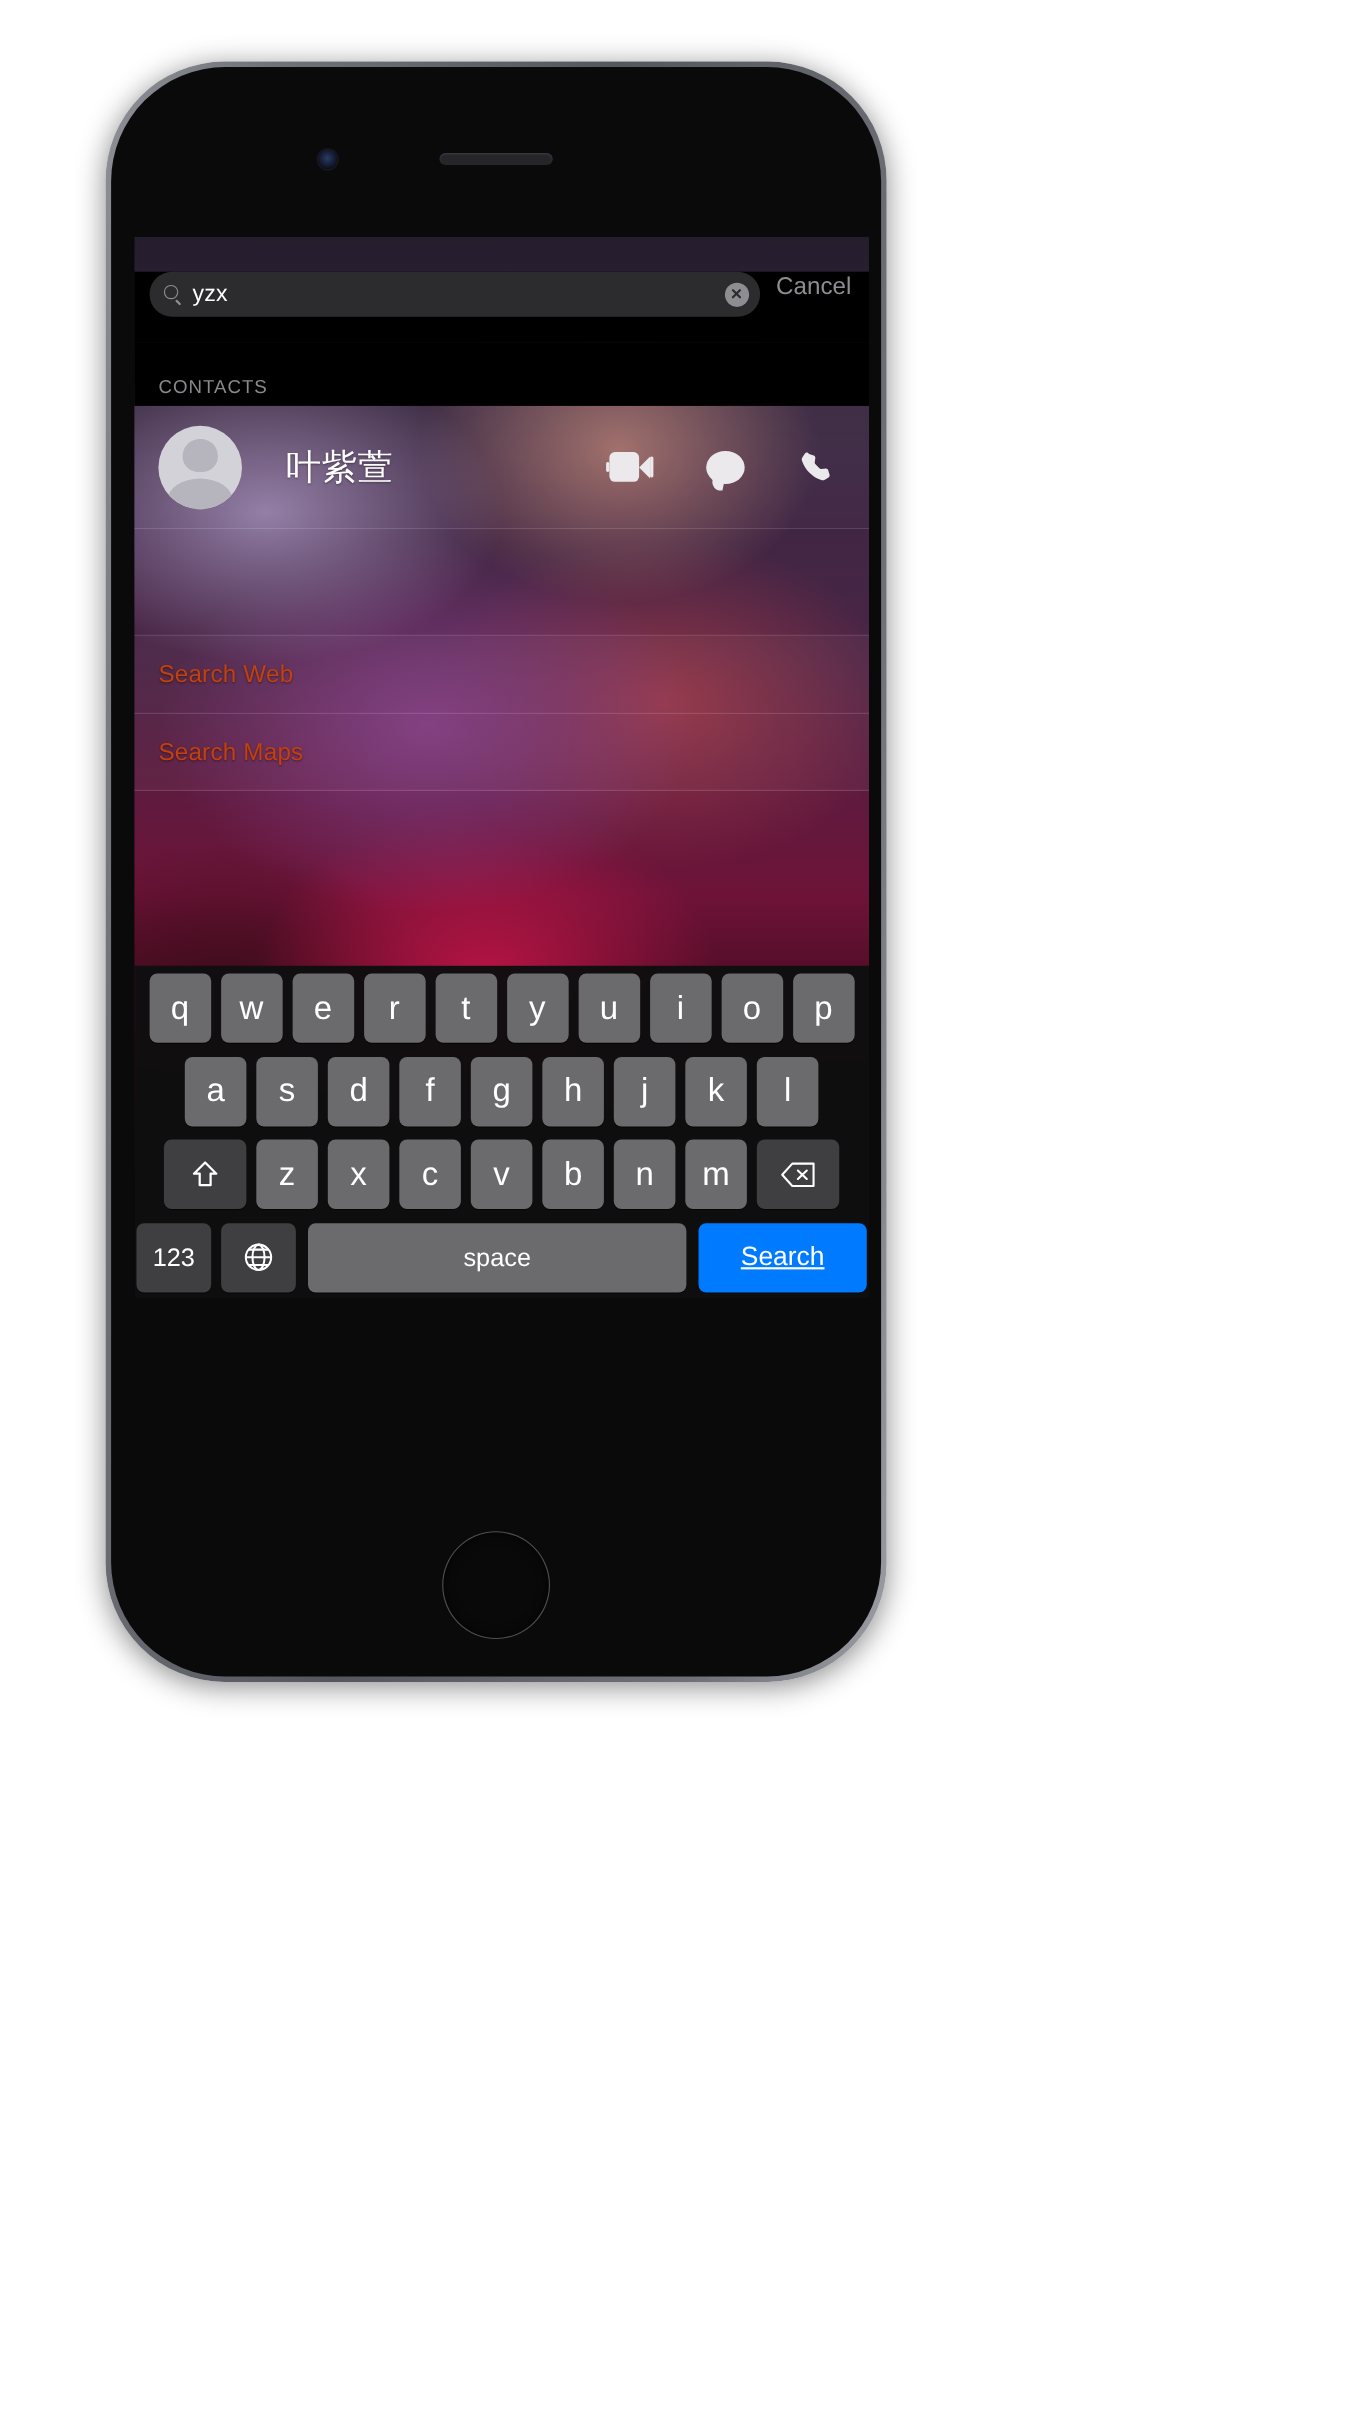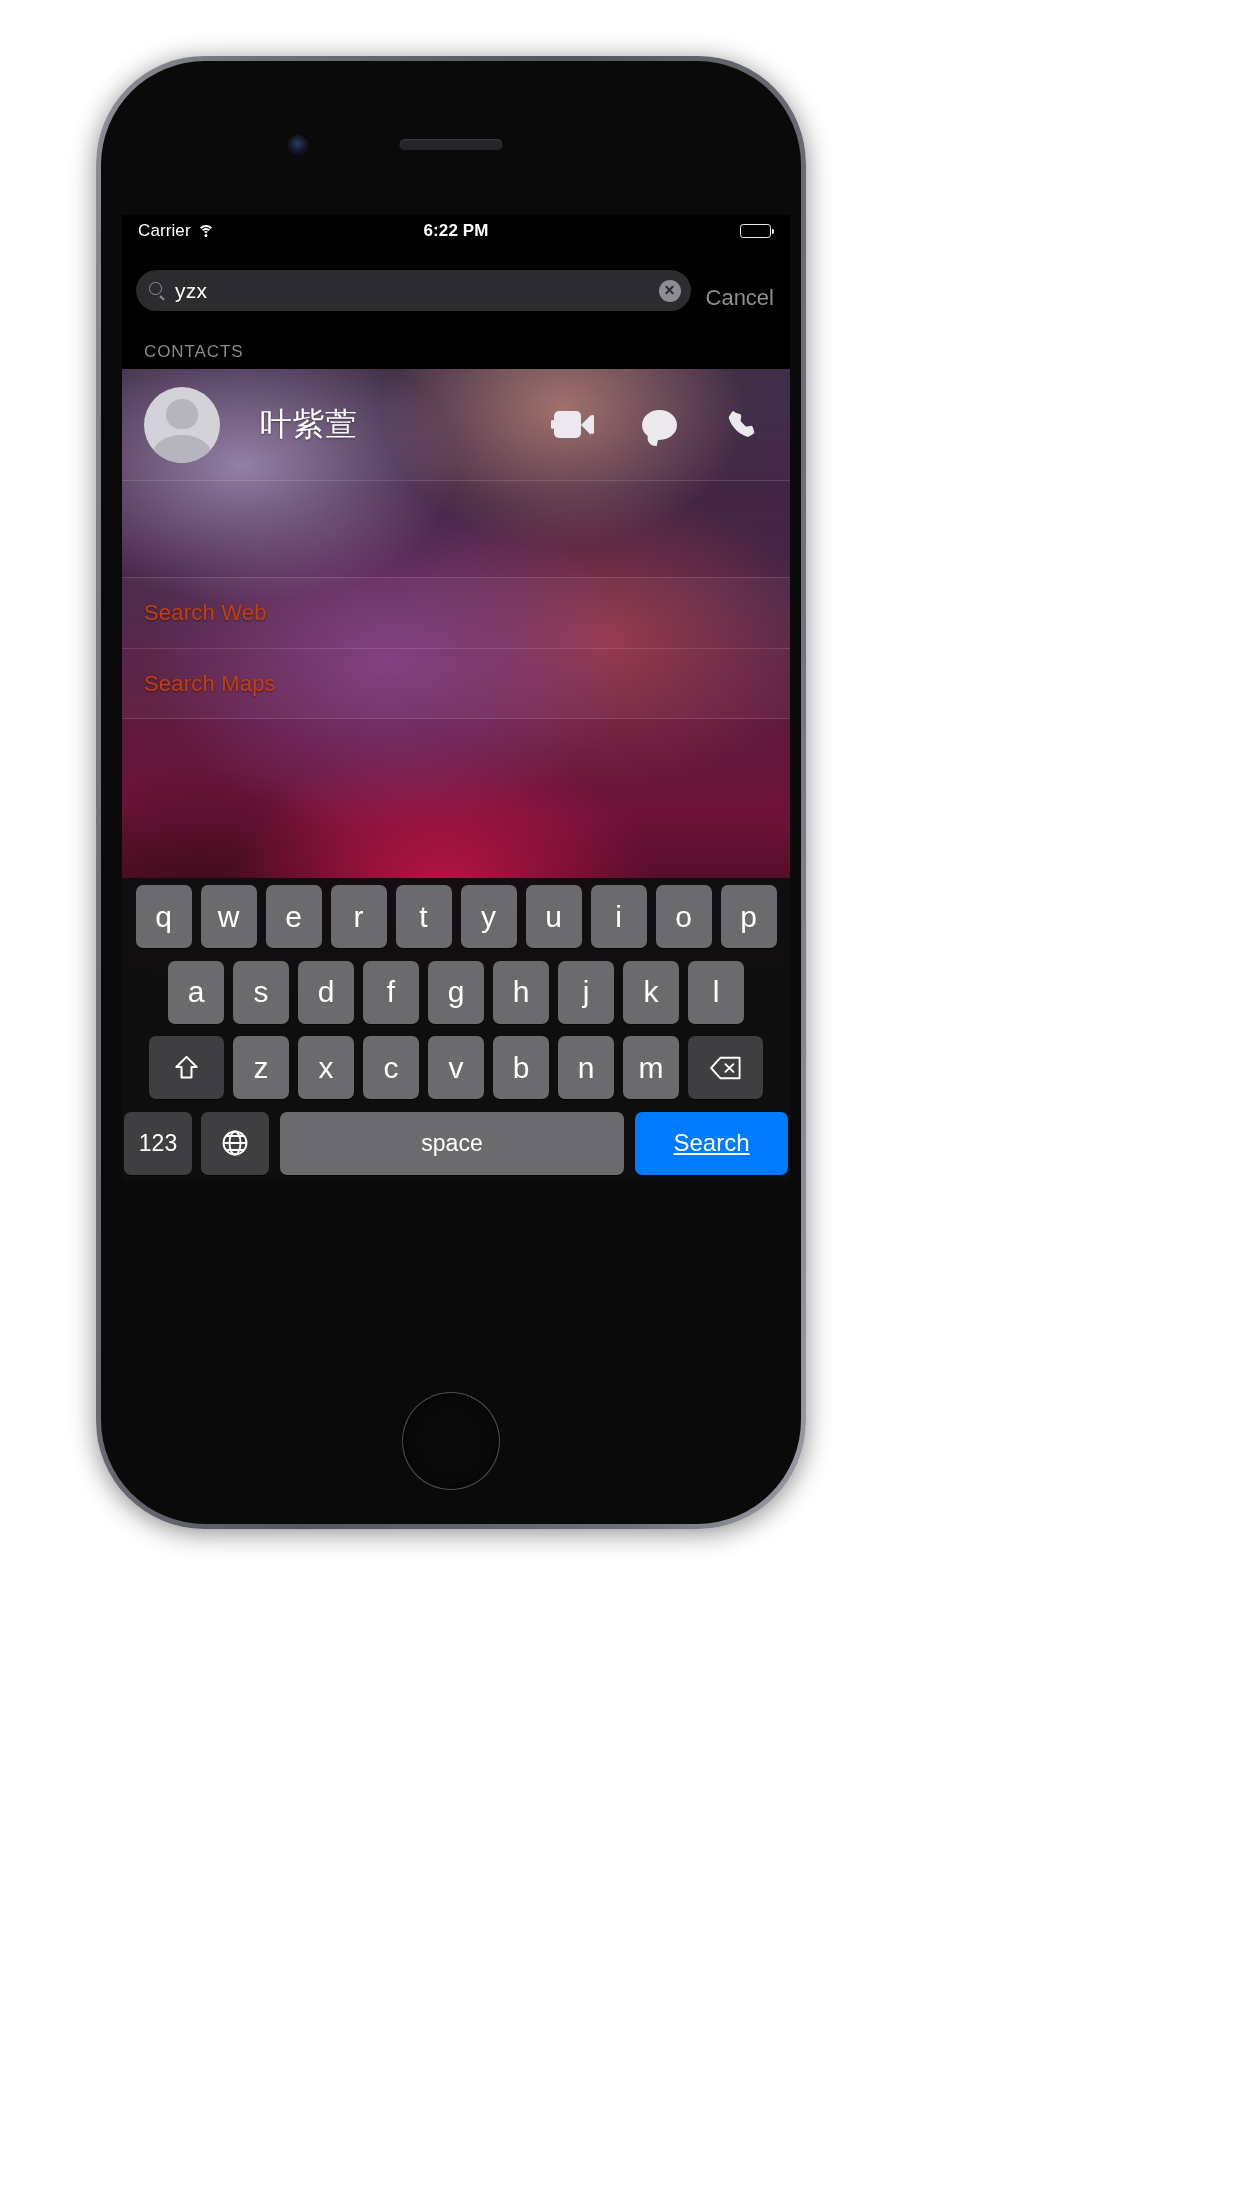--- a/index.html
+++ b/index.html
@@ -90,21 +90,21 @@
   #battery-body{ width:31px; height:14px; border:1.6px solid rgba(255,255,255,.92);
     border-radius:3.2px; padding:1.4px; }
   #battery-fill{ width:100%; height:100%; background:#fff; border-radius:1.3px; }
   #battery-cap{ width:2.2px; height:5px; background:rgba(255,255,255,.9);
     border-radius:0 1.4px 1.4px 0; margin-left:1.3px; }
 
   
   #search-bar-region{
     position:absolute; left:0; top:32px; width:100%; height:64px;
     background:#000;
-    display:flex; align-items:flex-end; padding:0 14px;
+    display:flex; align-items:flex-start; padding:0 14px;
     z-index:6;
   }
   #search-field{
     flex:1; height:41px; border-radius:21px;
     background:#2c2c2e;
     display:flex; align-items:center; padding:0 10px 0 13px;
     position:relative;
   }
   #search-magnifier{ width:17px; height:17px; position:relative; flex:0 0 auto; margin-right:9px; }
   #search-magnifier b{ position:absolute; left:0; top:0; width:12.5px; height:12.5px;
@@ -229,38 +229,20 @@
   <div id="device-body">
 
     <div id="earpiece"></div>
     <div id="front-camera"></div>
 
     <div id="screen">
 
       <div id="wallpaper"></div>
       <div id="wallpaper-bottom-fade"></div>
 
-      <div id="status-bar">
-        <div id="status-left">
-          <span>Carrier</span>
-          <span class="wifi-icon">
-            <i></i>
-              <i></i>
-              <i></i>
-              <u></u>
-          </span>
-        </div>
-        <div id="status-center">6:22 PM</div>
-        <div id="status-right">
-          <span id="battery">
-            <span id="battery-body"><span id="battery-fill"></span></span>
-            <span id="battery-cap"></span>
-          </span>
-        </div>
-      </div>
 
       <div id="search-bar-region">
         <div id="search-field">
           <span id="search-magnifier">
               <b></b>
               <s></s>
             </span>
           <span id="search-input-text">yzx</span>
           <span id="clear-button">
               <b></b>

